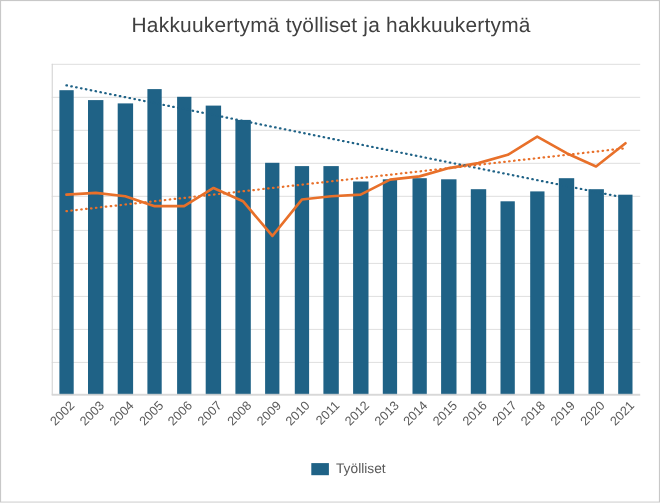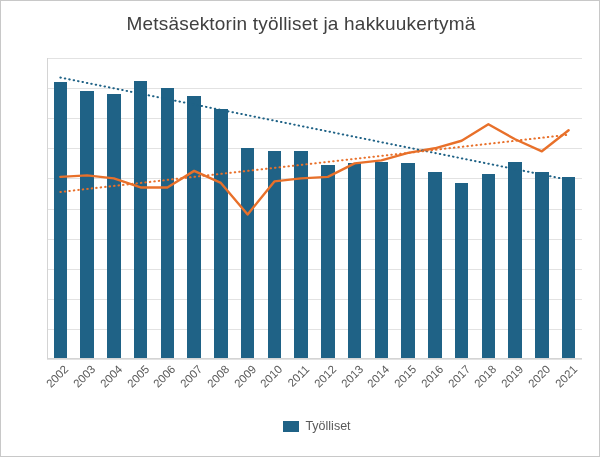--- a/index.html
+++ b/index.html
@@ -118,21 +118,21 @@
     left: 0;
     top: 0;
     overflow: visible;
   }
 </style>
 </head>
 <body>
 
 <div id="chart-card">
 
-  <div id="chart-title">Metsäsektorin työlliset ja hakkuukertymä</div>
+  <div id="chart-title">Hakkuukertymä työlliset ja hakkuukertymä</div>
 
   <div id="y-axis-labels"></div>
 
   <div id="plot">
     <div id="gridlines">
         <div class="gridline" style="top: 301px;"></div>
         <div class="gridline" style="top: 270.9px;"></div>
         <div class="gridline" style="top: 240.8px;"></div>
         <div class="gridline" style="top: 210.7px;"></div>
         <div class="gridline" style="top: 180.6px;"></div>

